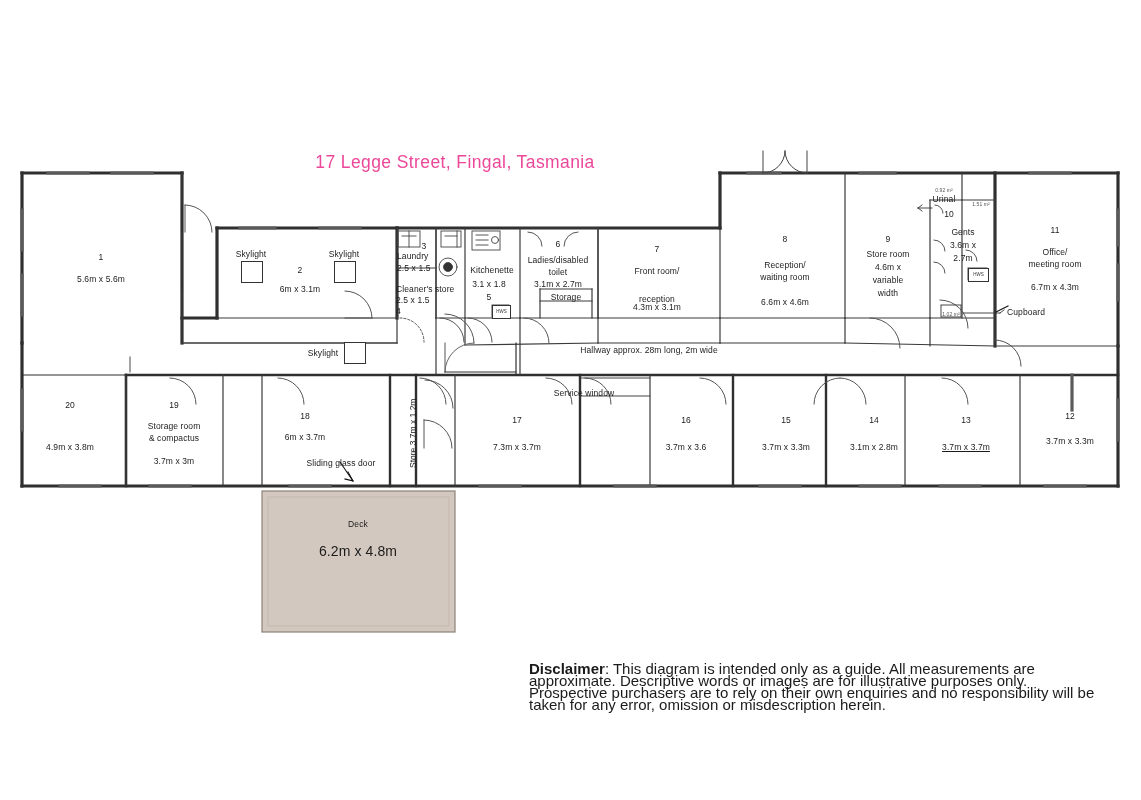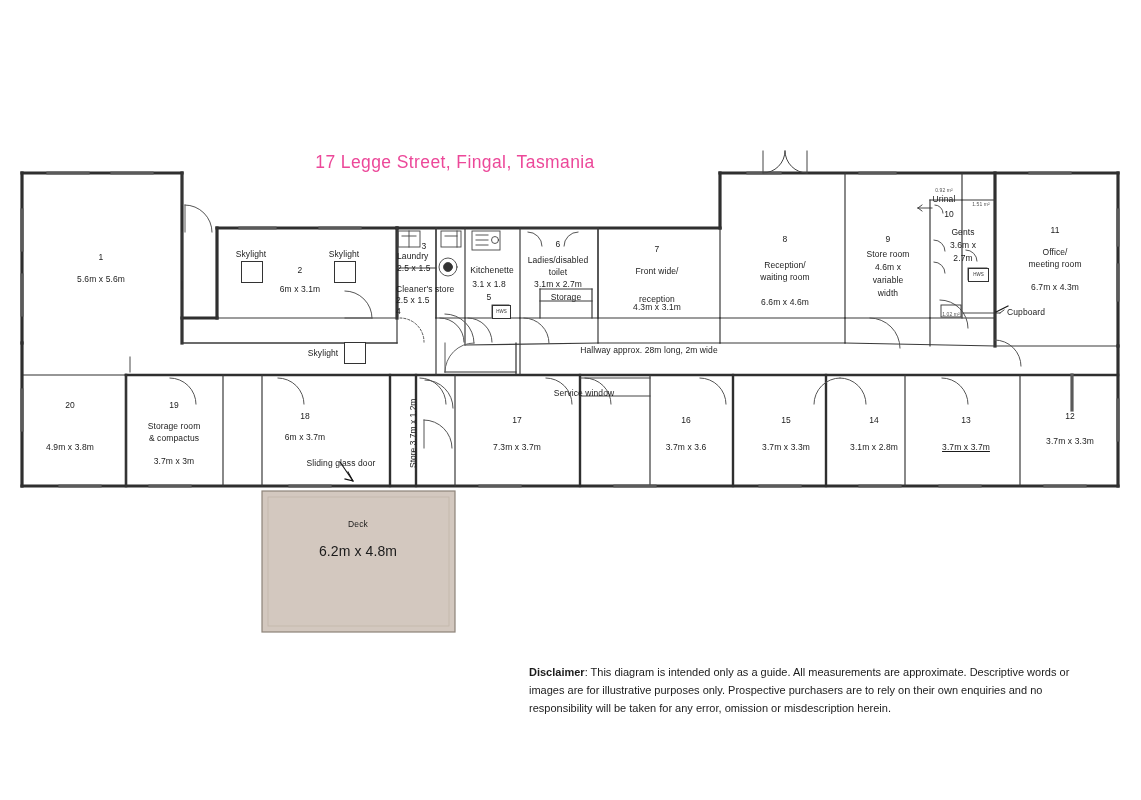--- a/index.html
+++ b/index.html
@@ -11,22 +11,22 @@
        white-space:nowrap;letter-spacing:0.1px;}
   .ctr{transform:translateX(-50%);}
   .num{font-size:8.5px;}
   .title{position:absolute;font-size:17.5px;letter-spacing:0.4px;color:#ec4899;white-space:nowrap;}
   .vtext{position:absolute;font-size:8.5px;color:#1b1b1b;white-space:nowrap;
          transform-origin:0 0;transform:rotate(-90deg);}
   .tiny{font-size:5px;color:#555;}
   .hws{position:absolute;border:1px solid #333;background:#fff;font-size:4.5px;
        text-align:center;color:#333;line-height:1;display:flex;align-items:center;justify-content:center;}
   .sky{position:absolute;border:1px solid #333;background:#fff;}
-  #disclaimer{position:absolute;left:529px;top:663px;width:566px;font-size:11px;
-       line-height:18px;color:#1b1b1b;}
+  #disclaimer{position:absolute;left:529px;top:663px;width:566px;font-size:15px;
+       line-height:12px;color:#1b1b1b;}
   #disclaimer b{font-weight:bold;}
 </style>
 </head>
 <body>
 
 <svg id="plan" viewBox="0 0 1141 800">
   <g stroke="#2f2f2f" fill="none" stroke-linecap="square">
 
     <g stroke-width="3.2">
       <path d="M22,173 L182,173"></path>
@@ -300,21 +300,21 @@
 <div class="txt ctr num" style="left:489px;top:291px;">5</div>
 <div class="hws" style="left:492px;top:305px;width:17px;height:12px;">HWS</div>
 
 <div class="txt ctr num" style="left:558px;top:238px;">6</div>
 <div class="txt ctr" style="left:558px;top:254px;">Ladies/disabled</div>
 <div class="txt ctr" style="left:558px;top:266px;">toilet</div>
 <div class="txt ctr" style="left:558px;top:278px;">3.1m x 2.7m</div>
 <div class="txt ctr" style="left:566px;top:291px;">Storage</div>
 
 <div class="txt ctr num" style="left:657px;top:243px;">7</div>
-<div class="txt ctr" style="left:657px;top:265px;">Front wide/</div>
+<div class="txt ctr" style="left:657px;top:265px;">Front room/</div>
 <div class="txt ctr" style="left:657px;top:277px;margin-top:16px;">reception</div>
 <div class="txt ctr" style="left:657px;top:301px;">4.3m x 3.1m</div>
 
 <div class="txt ctr num" style="left:785px;top:233px;">8</div>
 <div class="txt ctr" style="left:785px;top:259px;">Reception/</div>
 <div class="txt ctr" style="left:785px;top:271px;">waiting room</div>
 <div class="txt ctr" style="left:785px;top:296px;">6.6m x 4.6m</div>
 
 <div class="txt ctr num" style="left:888px;top:233px;">9</div>
 <div class="txt ctr" style="left:888px;top:248px;">Store room</div>

